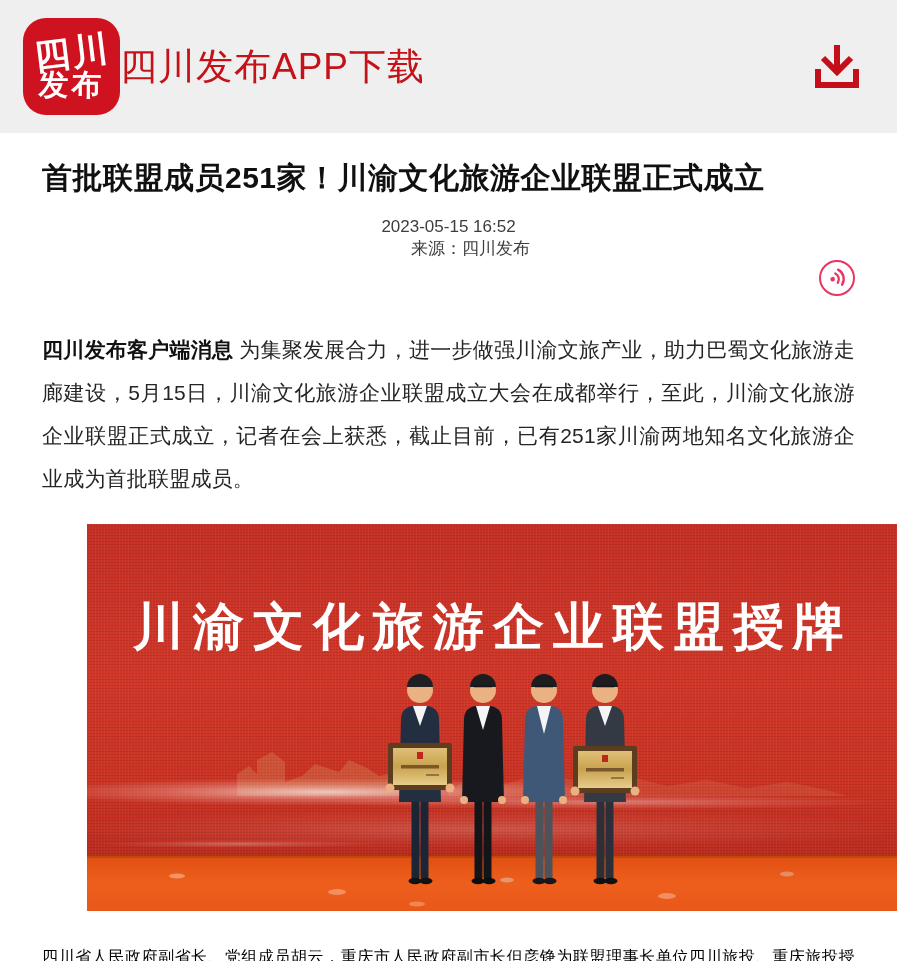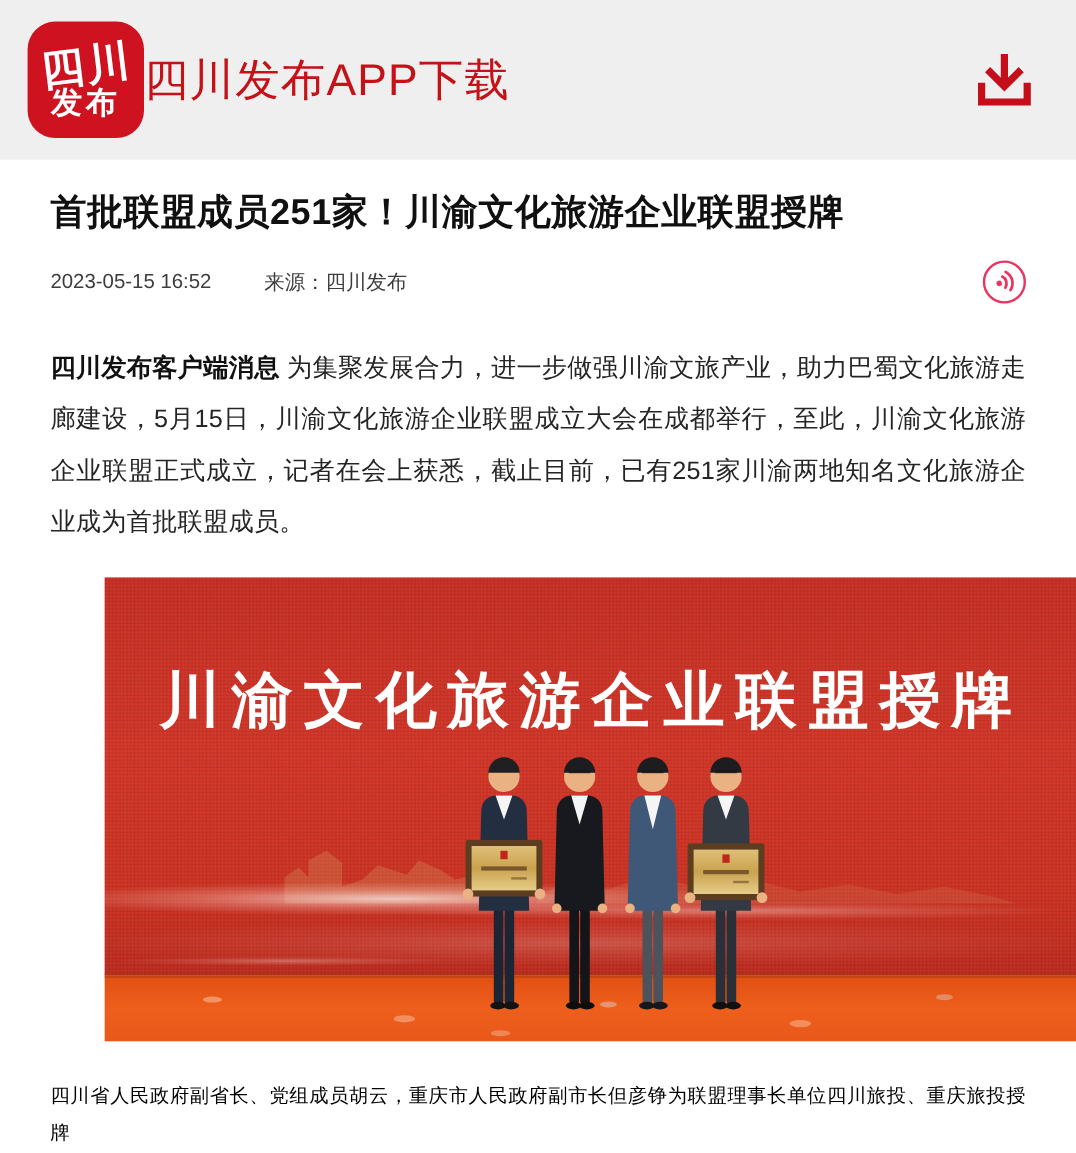--- a/index.html
+++ b/index.html
@@ -13,32 +13,32 @@
     height:133px;background:#efefef;
     display:flex;align-items:center;
     padding:0 31px 0 23px;box-sizing:border-box;
   }
   .app-logo{
     width:97px;height:97px;border-radius:23px;background:#ce121f;
     color:#fff;display:flex;flex-direction:column;align-items:center;justify-content:center;
     line-height:1;flex:0 0 auto;user-select:none;
   }
   .app-logo .l1{font-size:36px;font-weight:700;transform:rotate(-7deg) translateY(2px);letter-spacing:2px;}
-  .app-logo .l2{font-size:26px;font-weight:700;letter-spacing:3px;margin-top:1px;}
+  .app-logo .l2{font-size:30px;font-weight:700;letter-spacing:3px;margin-top:1px;}
   .app-banner-title{color:#c41218;font-size:37px;letter-spacing:1px;}
   .download-btn{
     margin-left:auto;background:none;border:none;padding:0;cursor:pointer;
     width:58px;height:58px;display:flex;align-items:center;justify-content:center;
   }
   
   .content{padding:0 42px;box-sizing:border-box;}
   .article-title{
     margin:26px 0 0 0;font-size:30px;line-height:38px;font-weight:700;color:#101010;letter-spacing:0.5px;
   }
-  .meta-row{display:flex;align-items:center;margin-top:20px;font-size:17px;color:#3d3d3d;}
+  .meta-row{display:flex;align-items:center;margin-top:20px;font-size:17px;color:#3d3d3d;flex-direction:column;}
   .meta-source{margin-left:44px;}
   .listen-btn{
     margin-left:auto;width:36px;height:36px;border-radius:50%;
     border:2px solid #e93560;background:#fff;box-sizing:border-box;
     display:flex;align-items:center;justify-content:center;padding:0;cursor:pointer;
   }
   .body-text{
     margin:32px 0 0 0;font-size:21px;line-height:43px;color:#252525;
     text-align:justify;letter-spacing:0.2px;
   }
@@ -63,21 +63,21 @@
     <svg width="58" height="58" viewBox="0 0 58 58" fill="none">
       <path d="M29 7 V30" stroke="#c40f1a" stroke-width="6"></path>
       <path d="M15 20 L29 34 L43 20" stroke="#c40f1a" stroke-width="6" fill="none" stroke-linejoin="miter"></path>
       <path d="M10 31 V47 H48 V31" stroke="#c40f1a" stroke-width="6" fill="none"></path>
     </svg>
   </button>
 </header>
 
 <main class="content">
 
-  <h1 class="article-title">首批联盟成员251家！川渝文化旅游企业联盟授牌</h1>
+  <h1 class="article-title">首批联盟成员251家！川渝文化旅游企业联盟正式成立</h1>
 
   <div class="meta-row">
     <span>2023-05-15 16:52</span>
     <span class="meta-source"><span>来源：</span><span>四川发布</span></span>
     <button class="listen-btn">
       <svg width="26" height="26" viewBox="0 0 26 26" fill="none">
         <g transform="rotate(-15 13 13)">
           <circle cx="8.5" cy="13" r="2.3" fill="#e93560"></circle>
           <path d="M12.5 8.2 a6.4 6.4 0 0 1 0 9.6" stroke="#e93560" stroke-width="2.3" stroke-linecap="round" fill="none"></path>
           <path d="M16.2 5.2 a10.6 10.6 0 0 1 0 15.6" stroke="#e93560" stroke-width="2.3" stroke-linecap="round" fill="none"></path>

